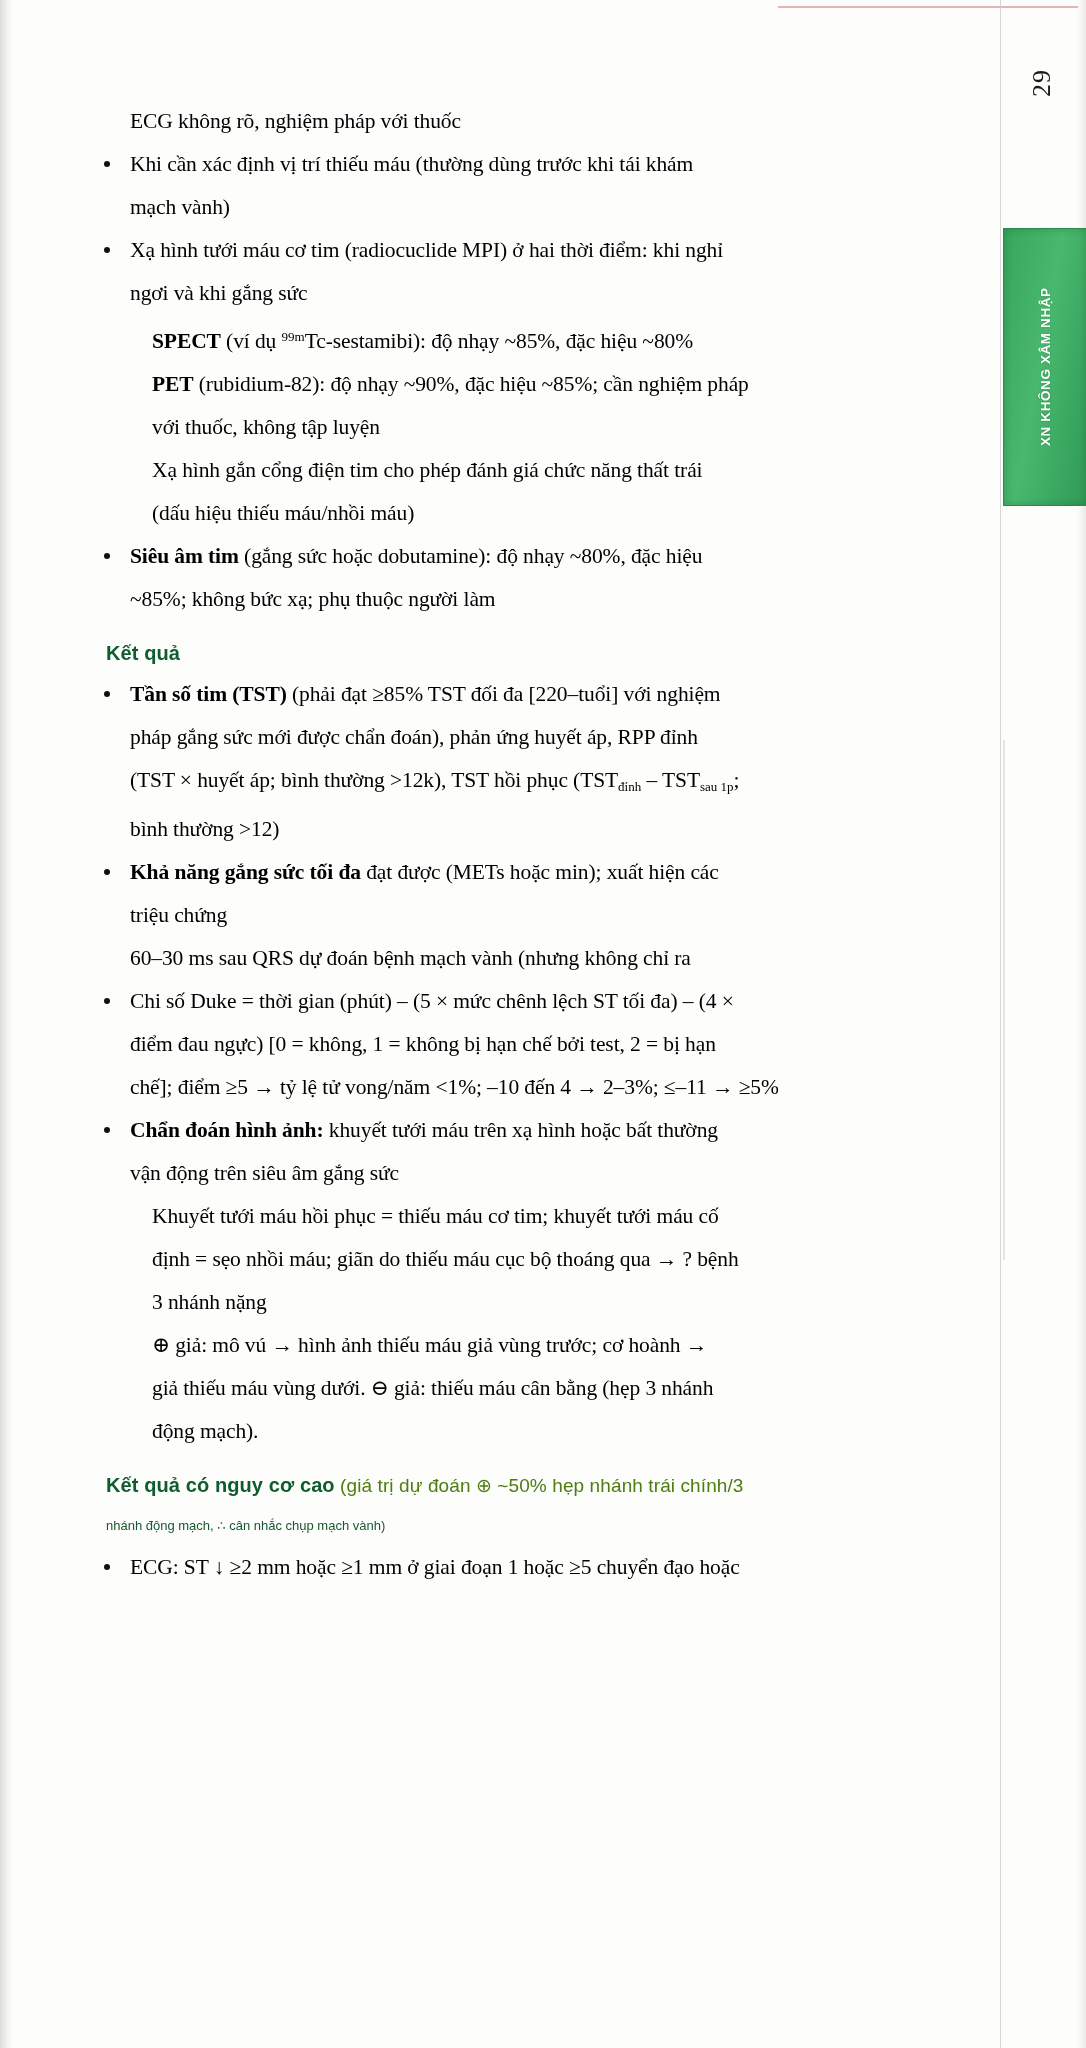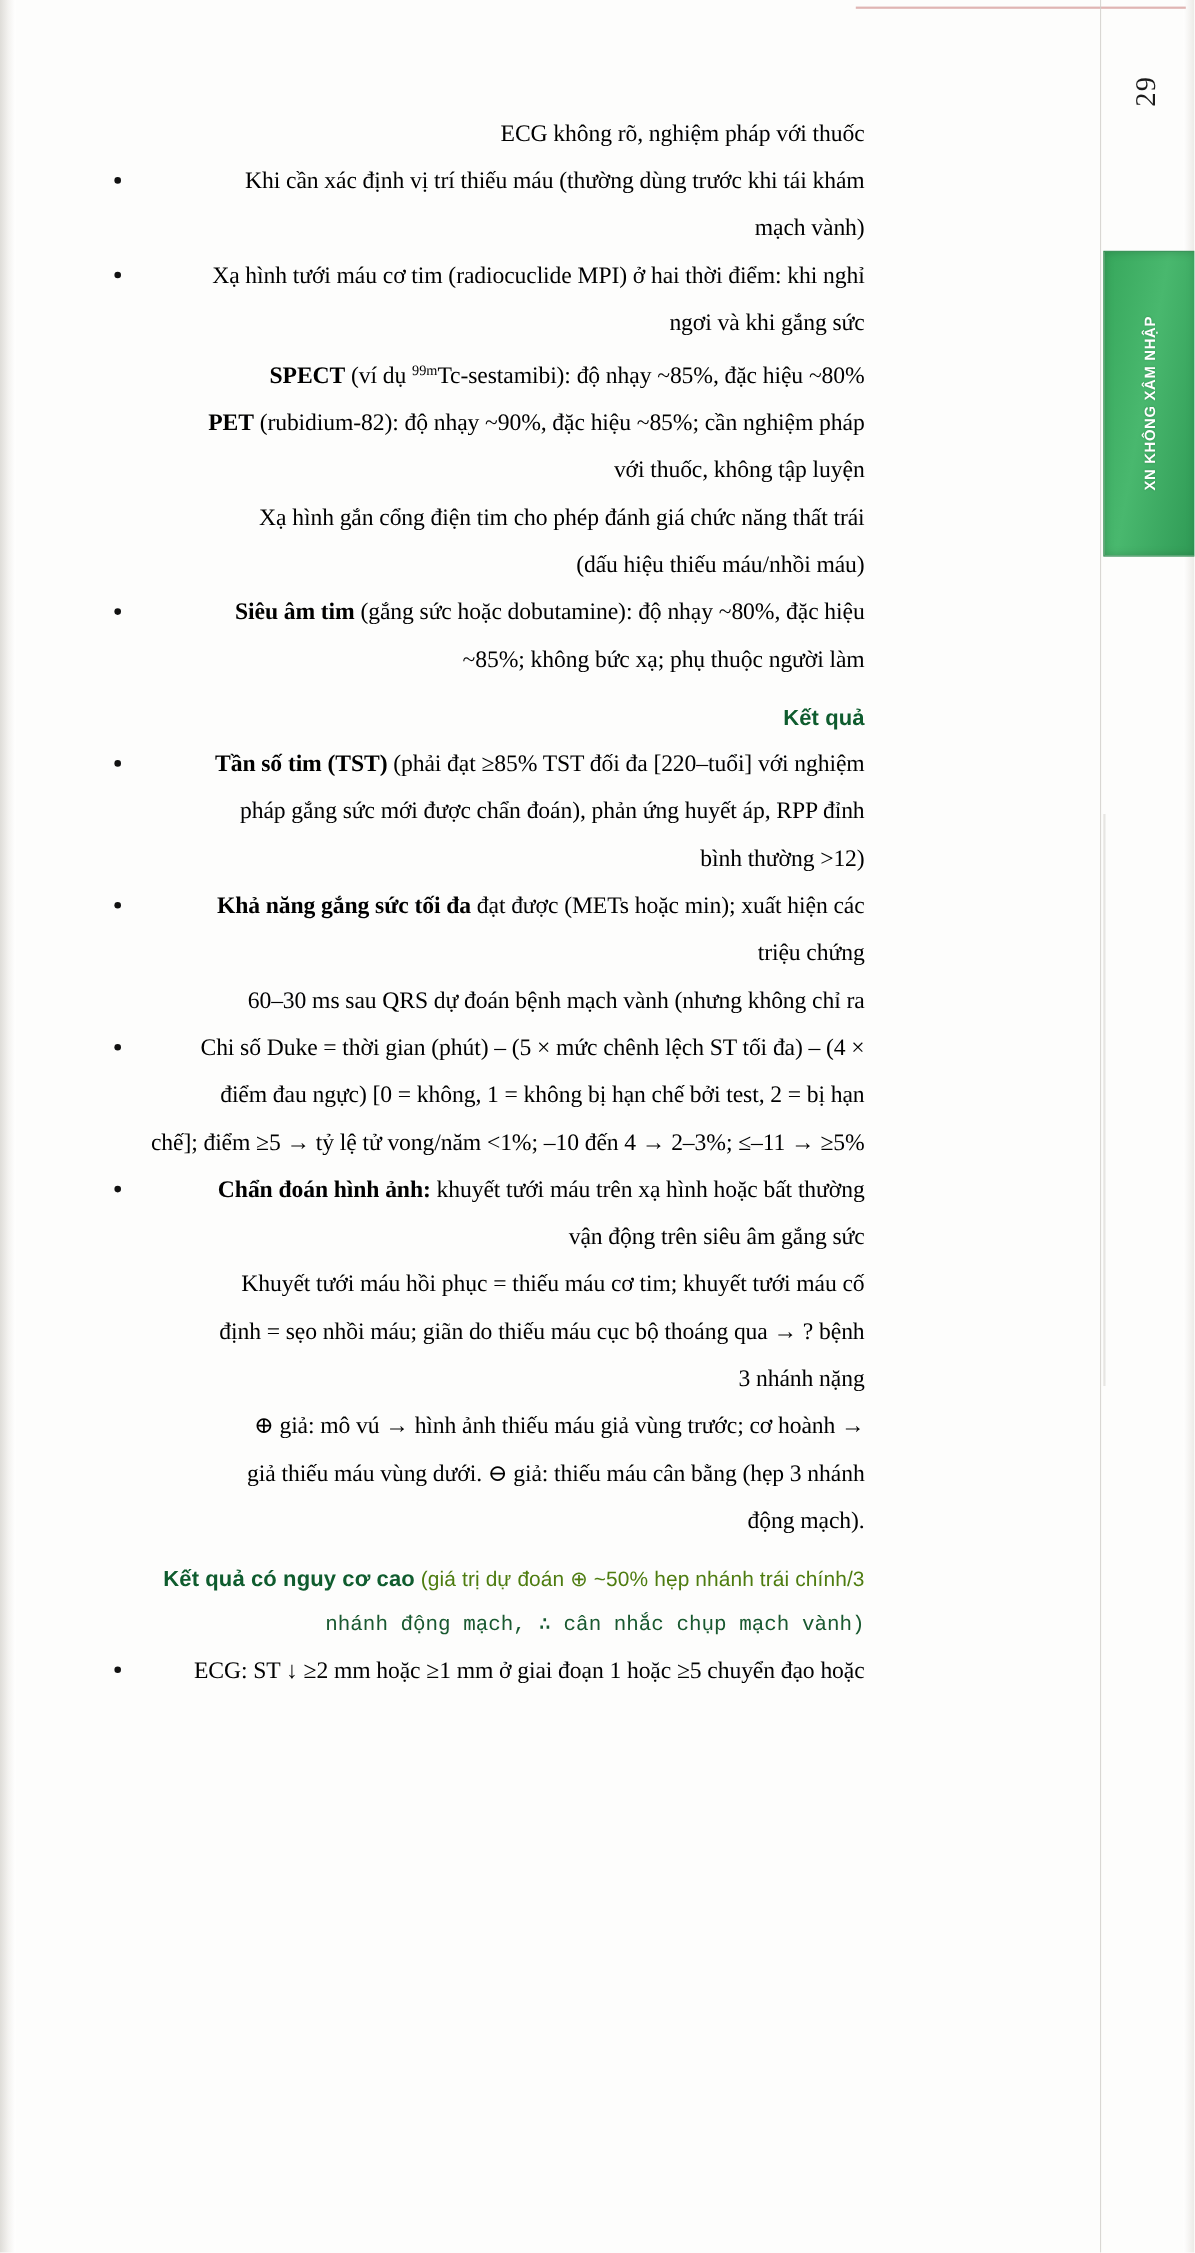--- a/index.html
+++ b/index.html
@@ -109,21 +109,20 @@
     text-shadow: 0 0 2px rgba(0,0,0,.25);
     white-space: nowrap;
   }
 
   
   .content {
     position: absolute;
     left: 96px;
     top: 100px;
     width: 690px;
-    text-align: right;
   }
 
   .line {
     font-size: 21.5px;
     line-height: 43px;
     white-space: nowrap;
     letter-spacing: -0.1px;
   }
 
   
@@ -155,23 +154,23 @@
     line-height: 40px;
     letter-spacing: .1px;
     padding-left: 10px;
   }
   .heading-green .light {
     font-weight: 400;
     color: #4d7c0f;
     font-size: 19px;
   }
   .heading-green-cont {
-    font-family: Liberation Mono, monospace;
+    font-family: Liberation Sans, sans-serif;
     font-weight: 400;
-    font-size: 19px;
+    font-size: 13px;
     color: #18582f;
     line-height: 40px;
     padding-left: 10px;
   }
 
   sub {
     font-size: 13px;
     vertical-align: -4px;
     letter-spacing: 0;
   }
@@ -233,20 +232,23 @@
     <div class="line lvl-cont">~85%; không bức xạ; phụ thuộc người làm</div>
 
     <div class="gap-sm"></div>
     <div class="heading-green">Kết quả</div>
 
     <div class="line lvl-bullet">
       <span class="bullet-dot"></span>
       <b>Tần số tim (TST)</b><span> (phải đạt ≥85% TST đối đa [220–tuổi] với nghiệm</span>
     </div>
     <div class="line lvl-cont">pháp gắng sức mới được chẩn đoán), phản ứng huyết áp, RPP đỉnh</div>
+    <div class="line lvl-cont">
+      <span>(TST × huyết áp; bình thường &gt;12k), TST hồi phục (TST</span><sub>đỉnh</sub><span> – TST</span><sub>sau 1p</sub><span>;</span>
+    </div>
     <div class="line lvl-cont">bình thường &gt;12)</div>
 
     <div class="line lvl-bullet">
       <span class="bullet-dot"></span>
       <b>Khả năng gắng sức tối đa</b><span> đạt được (METs hoặc min); xuất hiện các</span>
     </div>
     <div class="line lvl-cont">triệu chứng</div>
 
     <div class="line lvl-cont">60–30 ms sau QRS dự đoán bệnh mạch vành (nhưng không chỉ ra</div>
 

